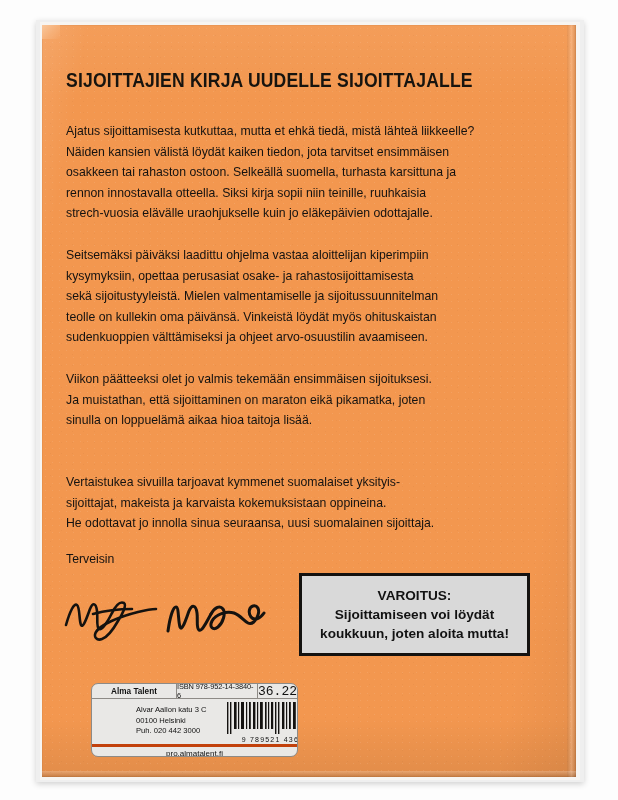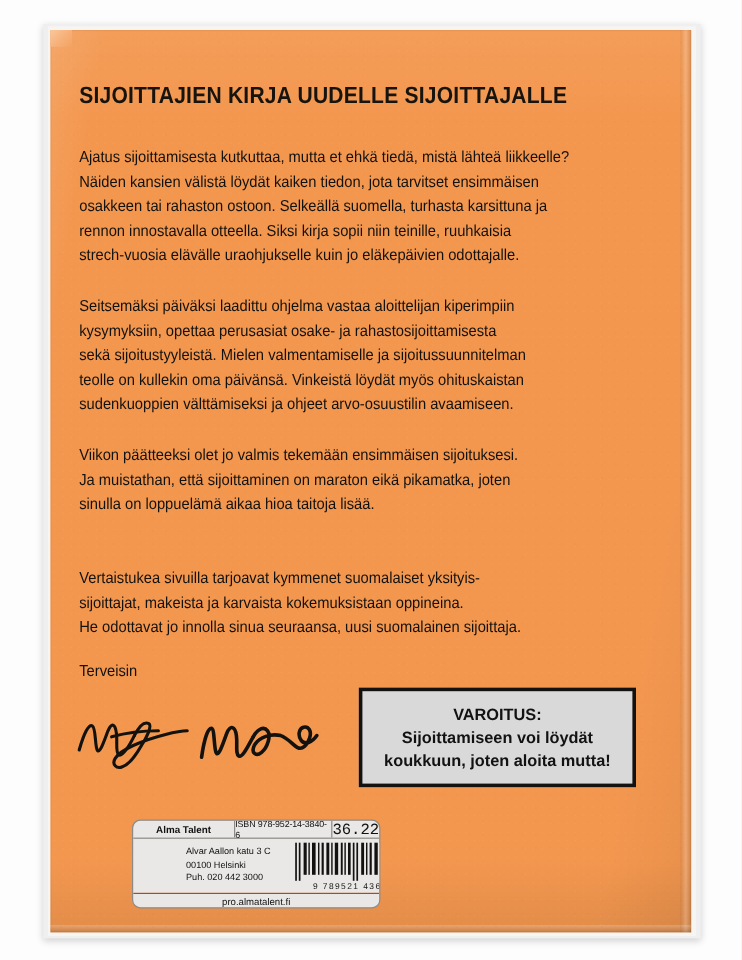--- a/index.html
+++ b/index.html
@@ -167,21 +167,21 @@
     font-size: 13.6px;
     line-height: 19px;
     color: #121212;
     text-align: center;
     white-space: nowrap;
   }
 
   
   #barcode-block {
     position: absolute;
-    left: 110px;
+    left: 91px;
     top: 683px;
     width: 207px;
     height: 74px;
     background: #e9e8e6;
     border: 1px solid #8d8a86;
     border-radius: 7px;
     box-sizing: border-box;
     z-index: 4;
     overflow: hidden;
     font-family: "Liberation Sans", sans-serif;
@@ -244,21 +244,21 @@
     left: 0;
     bottom: 1px;
     width: 100%;
     font-size: 7px;
     text-align: center;
     letter-spacing: 1.2px;
     white-space: nowrap;
   }
   #bc-bottom {
     height: 13px;
-    border-top: 1px solid #c2410c;
+    border-top: 3px solid #c2410c;
     display: flex;
     align-items: center;
     justify-content: center;
     font-size: 8px;
     text-align: right;
   }
 </style>
 </head>
 <body>
 

